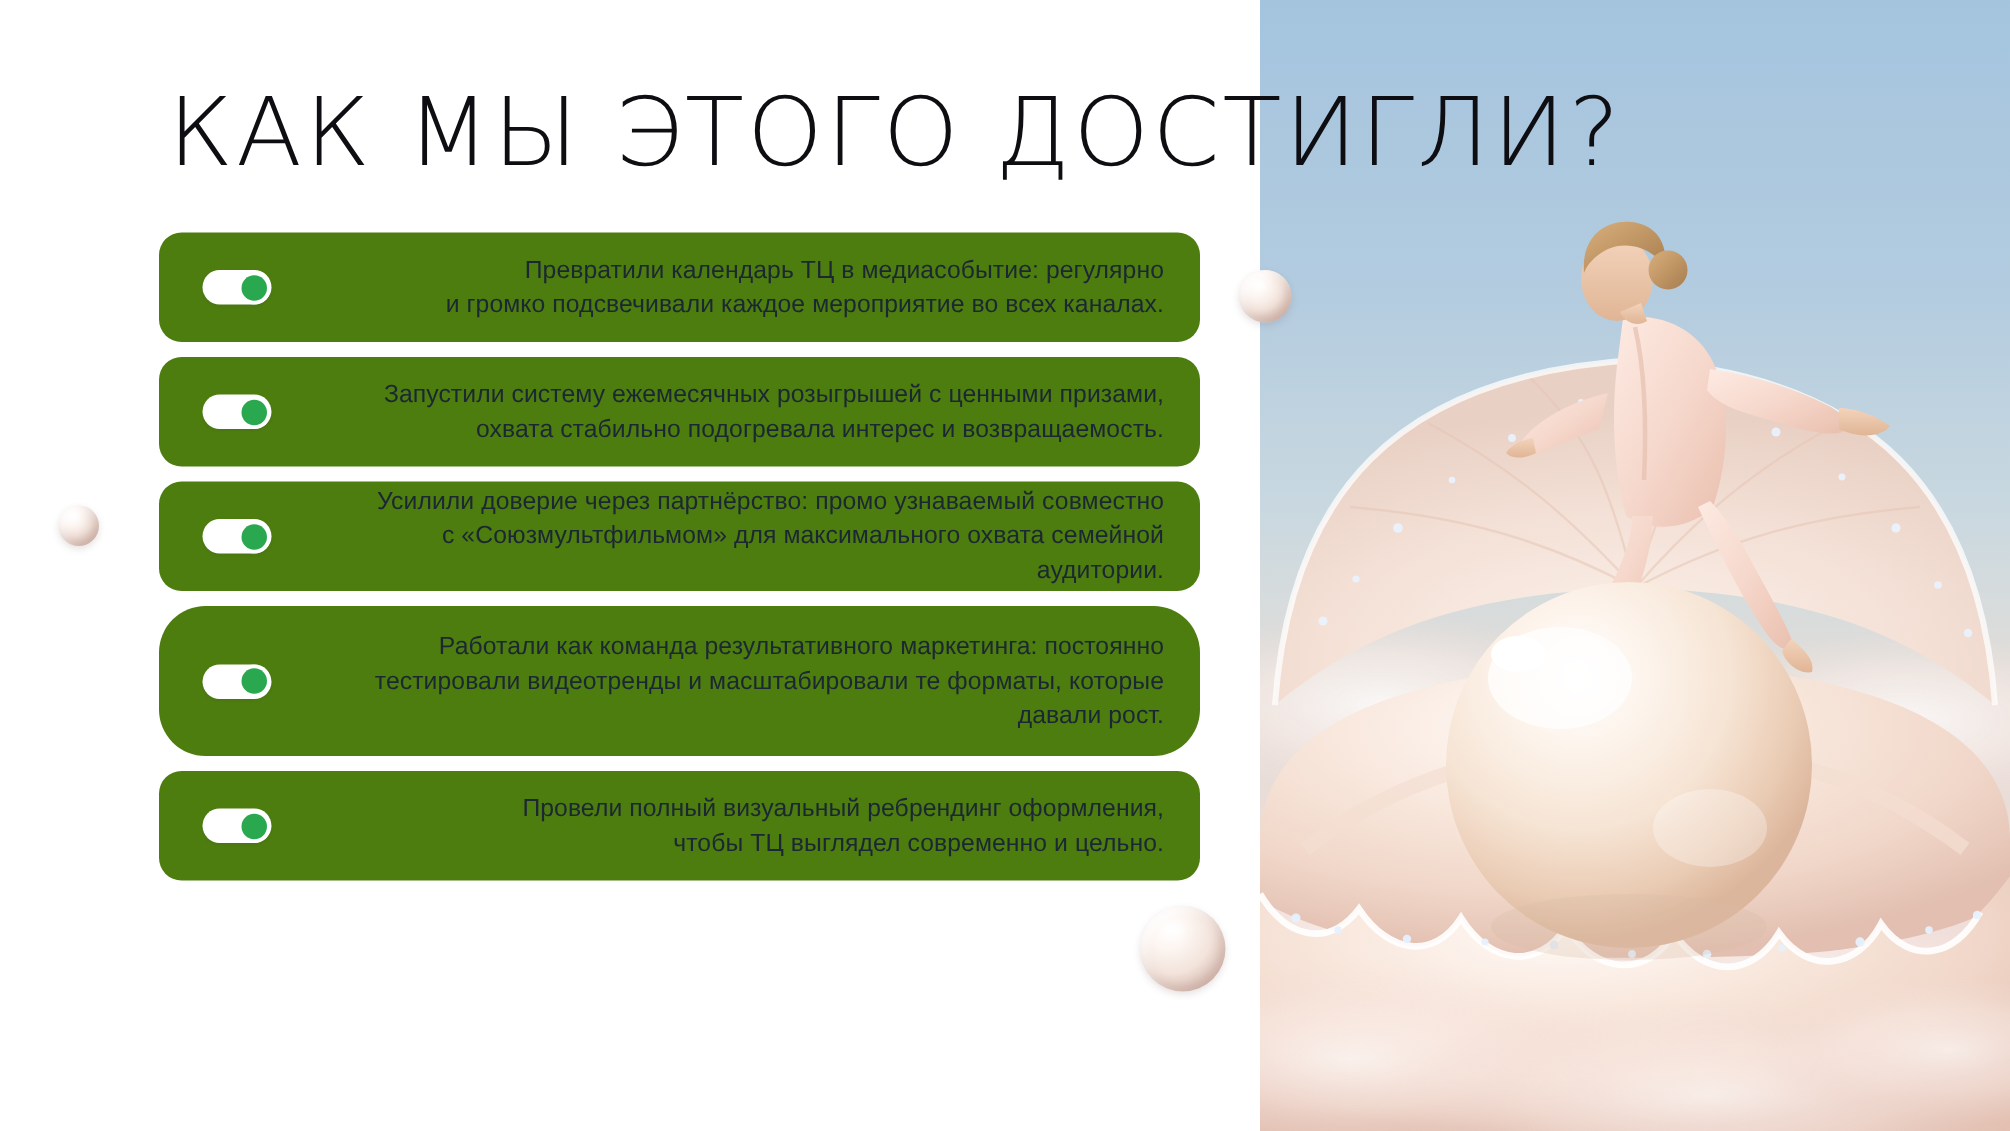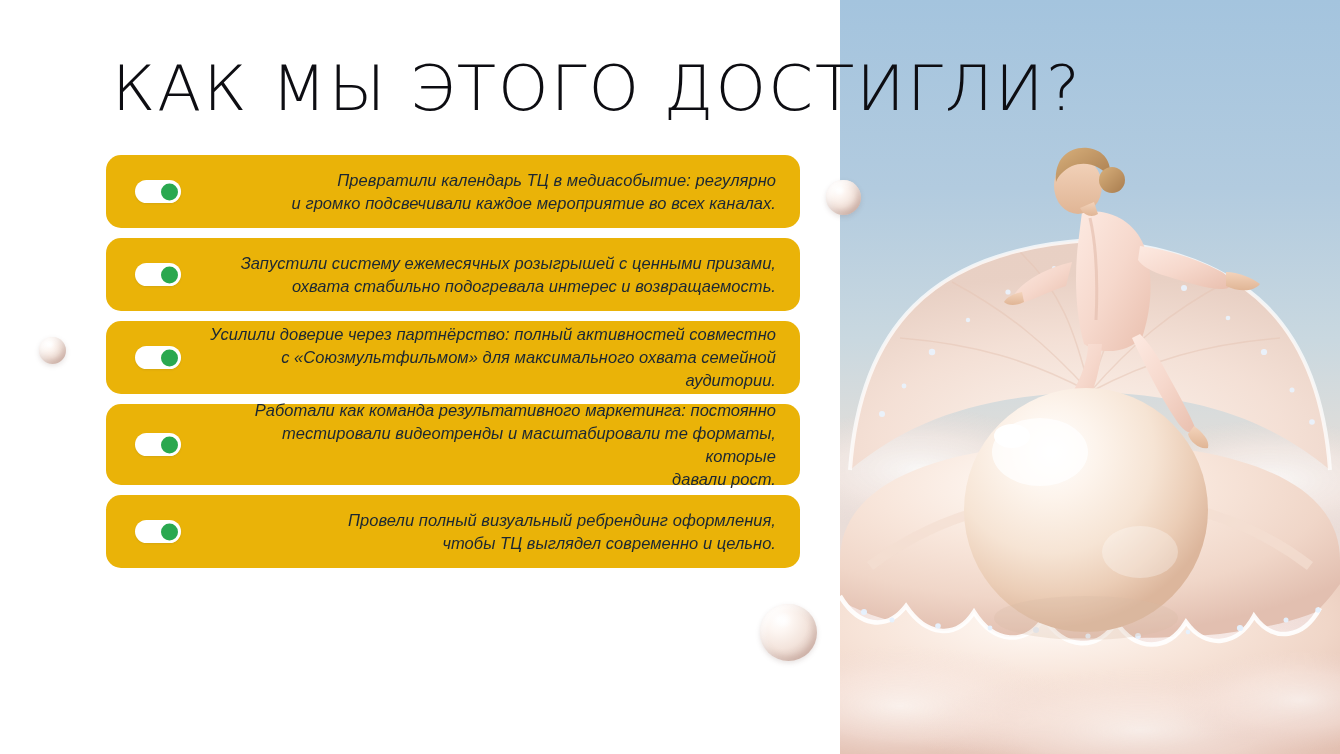--- a/index.html
+++ b/index.html
@@ -24,32 +24,31 @@
     white-space:nowrap;
     font-family:"DejaVu Sans","Liberation Sans",sans-serif;
     transform:scaleX(1.02);
     transform-origin:left center;
   }
 
   .cards{position:absolute;left:106px;top:155px;width:694px;}
 
   .card{
     position:relative;
-    background:#eab308;
+    background:#4d7c0f;
     border-radius:15px;
     display:flex;
     align-items:center;
     margin-bottom:10px;
     padding:0;
     min-height:73px;
     box-sizing:border-box;
-    font-style:italic;
   }
   .card.h2{height:73px;}
-  .card.h3{height:81px;}
+  .card.h3{height:100px;border-radius:31px;}
 
   .toggle{
     flex:0 0 auto;
     width:46px;height:23px;
     margin-left:29px;margin-right:27px;
     background:#ffffff;
     border-radius:13px;
     position:relative;
     box-shadow:0 1px 2px rgba(40,70,100,.10);
   }
@@ -299,21 +298,21 @@
         </div>
         <div class="card-text">Запустили систему ежемесячных розыгрышей с ценными призами,
 охвата стабильно подогревала интерес и возвращаемость.</div>
       </div>
 
 
       <div class="card h2">
         <div class="toggle">
           <span class="knob"></span>
         </div>
-        <div class="card-text">Усилили доверие через партнёрство: полный активностей совместно
+        <div class="card-text">Усилили доверие через партнёрство: промо узнаваемый совместно
 с «Союзмультфильмом» для максимального охвата семейной аудитории.</div>
       </div>
 
       <div class="card h3">
         <div class="toggle">
           <span class="knob"></span>
         </div>
         <div class="card-text">Работали как команда результативного маркетинга: постоянно
 тестировали видеотренды и масштабировали те форматы, которые
 давали рост.</div>

